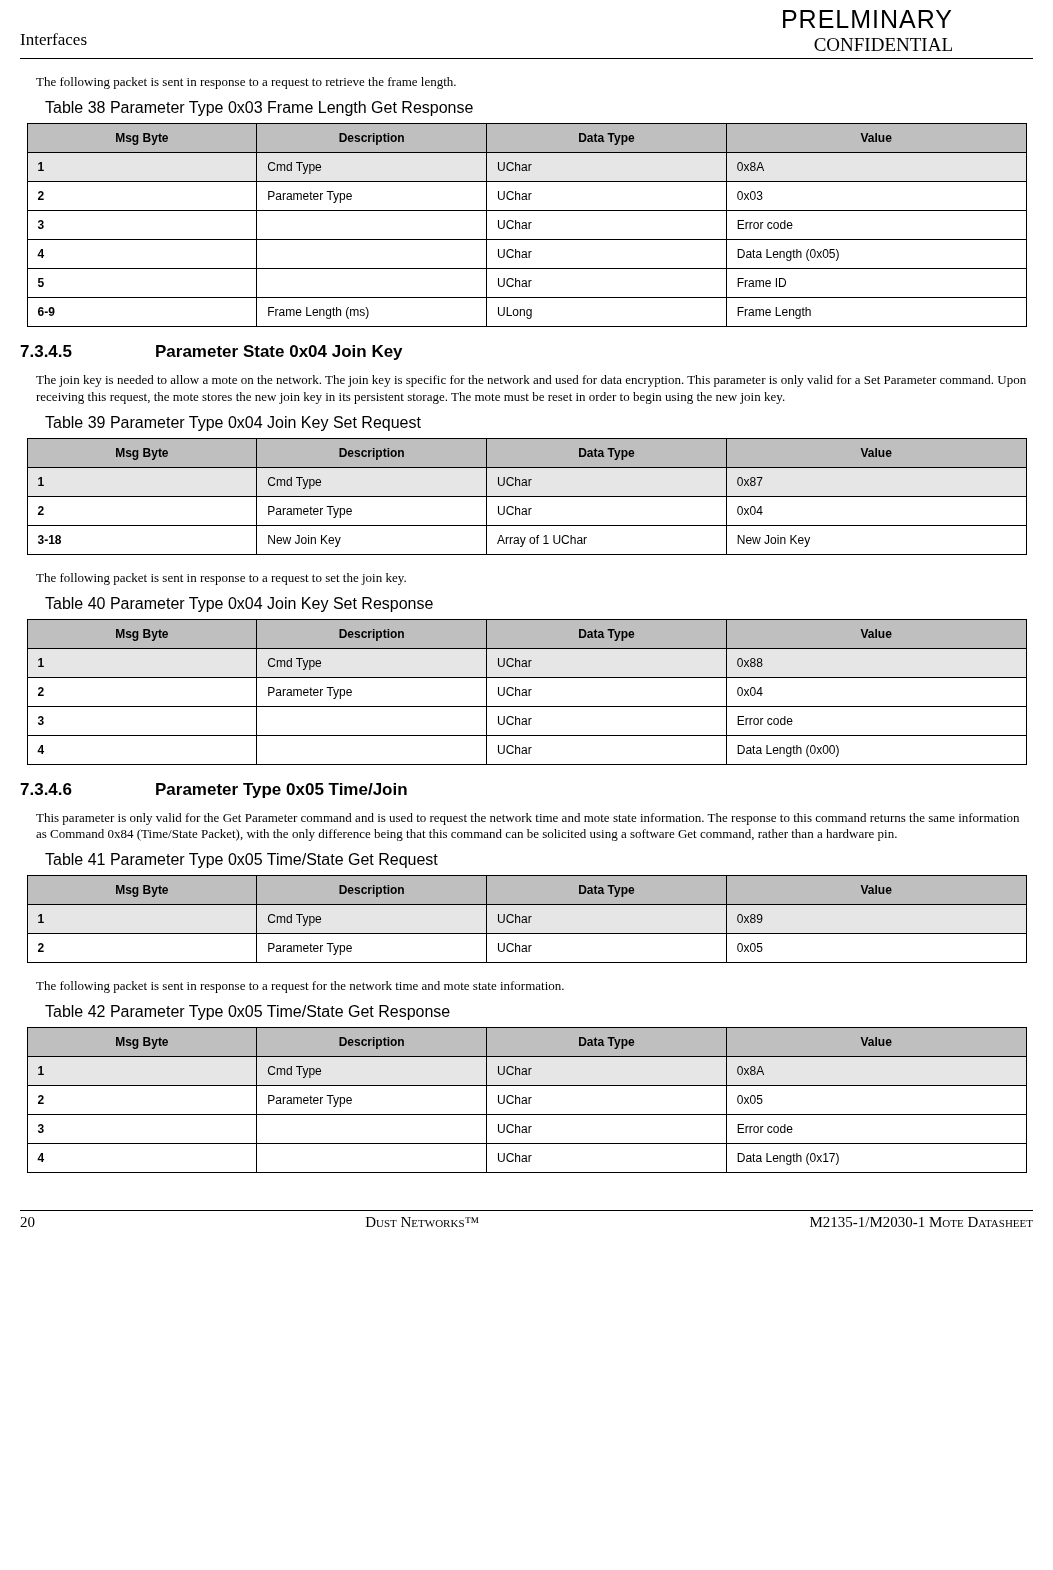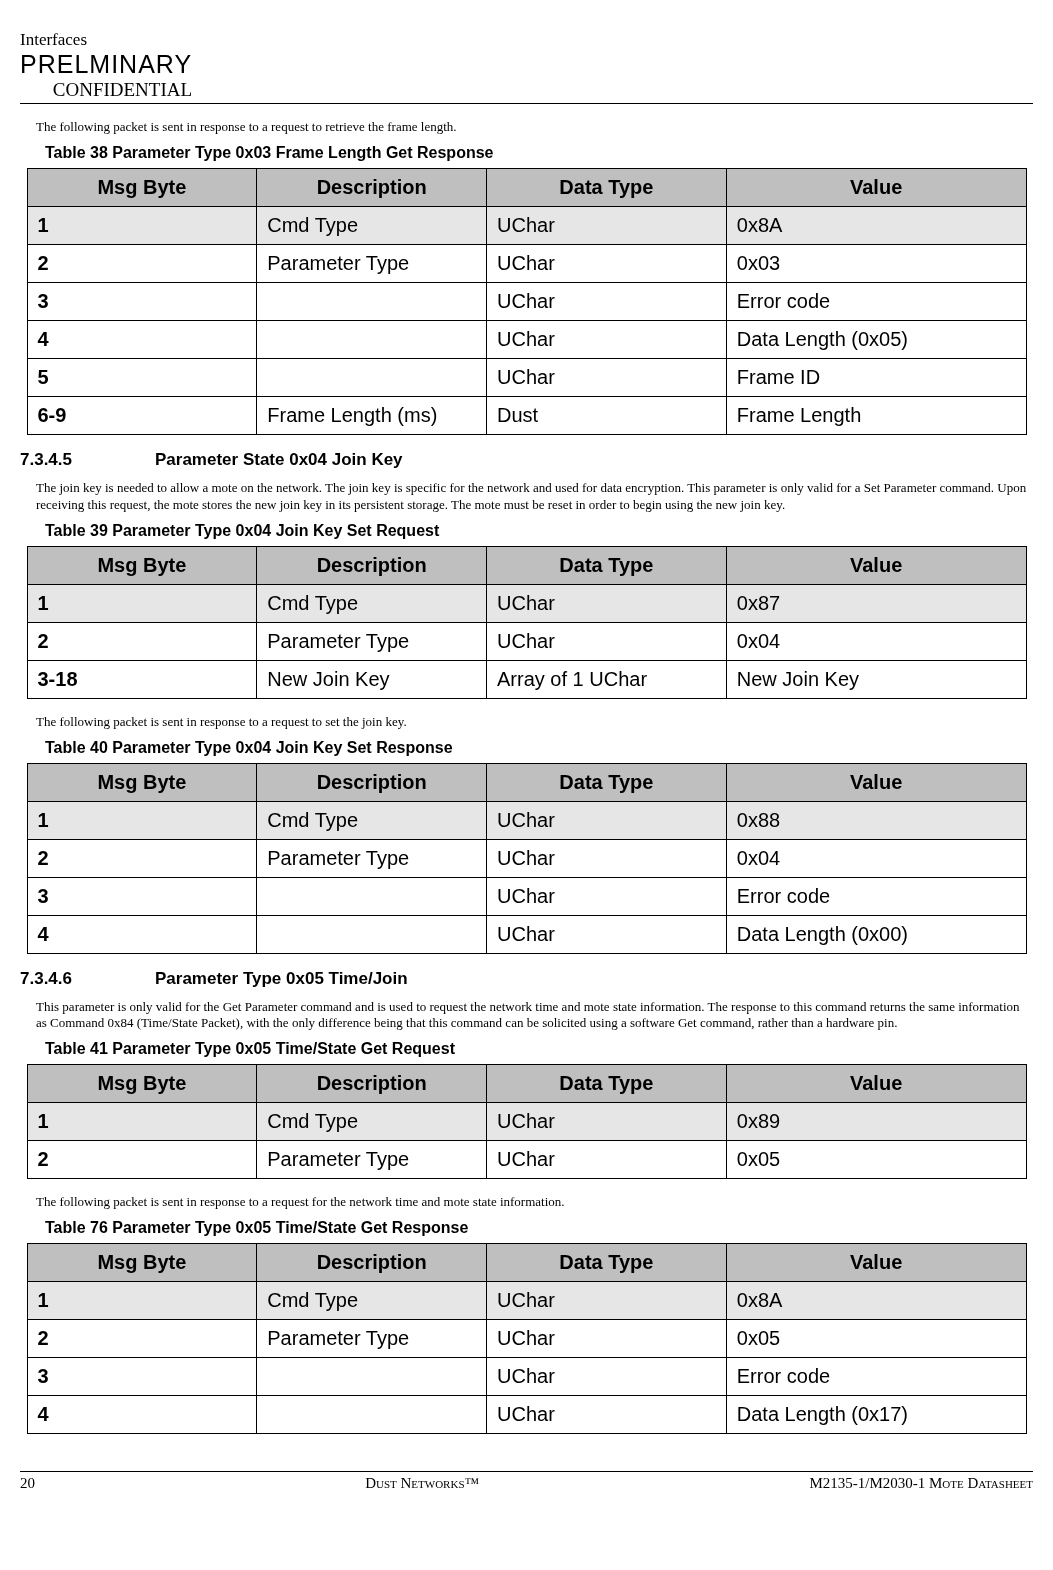--- a/index.html
+++ b/index.html
@@ -11,21 +11,20 @@
       width: 1053px;
     }
     .page {
       padding: 0 20px 10px 20px;
     }
     .header-top {
       display: flex;
       justify-content: space-between;
       align-items: flex-start;
       padding: 5px 20px 0 20px;
-      flex-direction: column;
     }
     .header-left {
       font-size: 17px;
       padding-top: 25px;
     }
     .header-center {
       text-align: right;
       flex: 1;
     }
     .preliminary {
@@ -44,30 +43,30 @@
       border-top: 1px solid #000;
       margin: 2px 20px 15px 20px;
     }
     .body-text {
       font-size: 13px;
       margin: 10px 0 5px 16px;
       line-height: 1.3;
     }
     .table-caption {
       font-family: Arial, Helvetica, sans-serif;
-      font-weight: bold;
+      font-weight: normal;
       font-size: 16px;
       margin: 8px 0 6px 25px;
     }
     table.data {
       width: 1000px;
       margin: 0 auto 15px auto;
       border-collapse: collapse;
       font-family: Arial, Helvetica, sans-serif;
-      font-size: 20px;
+      font-size: 12px;
     }
     table.data th {
       background: #bfbfbf;
       border: 1px solid #000;
       padding: 7px 10px;
       text-align: center;
       font-weight: bold;
     }
     table.data td {
       border: 1px solid #000;
@@ -175,21 +174,21 @@
         </tr>
         <tr>
           <td class="col1">5</td>
           <td></td>
           <td>UChar</td>
           <td>Frame ID</td>
         </tr>
         <tr>
           <td class="col1">6-9</td>
           <td>Frame Length (ms)</td>
-          <td>Dust</td>
+          <td>ULong</td>
           <td>Frame Length</td>
         </tr>
       </tbody>
   </table>
 
   <div class="section-head">
     <span class="section-num">7.3.4.5</span><span>Parameter State 0x04 Join Key</span>
   </div>
   <p class="body-text">The join key is needed to allow a mote on the network. The join key is specific for the network and used for data encryption. This parameter is only valid for a Set Parameter command. Upon receiving this request, the mote stores the new join key in its persistent storage. The mote must be reset in order to begin using the new join key.</p>
 
@@ -308,21 +307,21 @@
           <td class="col1">2</td>
           <td>Parameter Type</td>
           <td>UChar</td>
           <td>0x05</td>
         </tr>
       </tbody>
   </table>
 
   <p class="body-text">The following packet is sent in response to a request for the network time and mote state information.</p>
 
-  <div class="table-caption">Table 76   Parameter Type 0x05 Time/State Get Response</div>
+  <div class="table-caption">Table 42   Parameter Type 0x05 Time/State Get Response</div>
   <table class="data">
     <colgroup>
         <col class="c1">
         <col class="c2">
         <col class="c3">
         <col class="c4">
       </colgroup>
     <thead>
         <tr>
       <th>Msg Byte</th>

